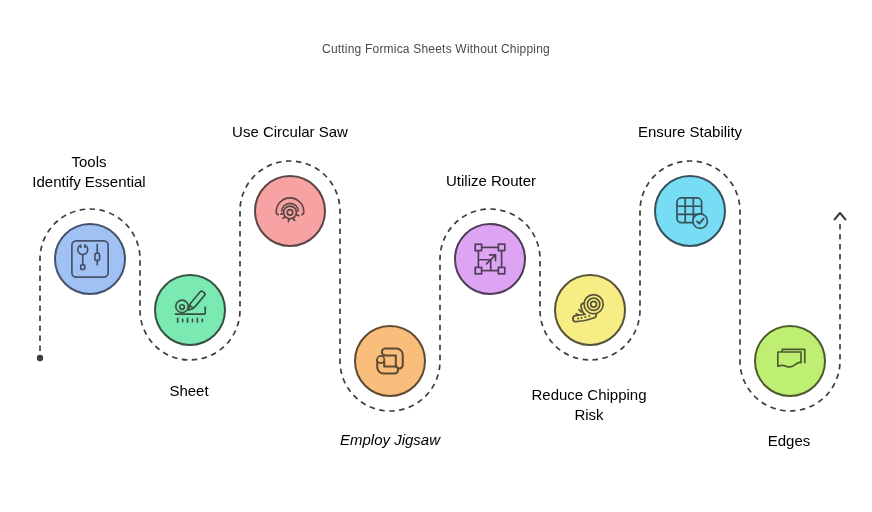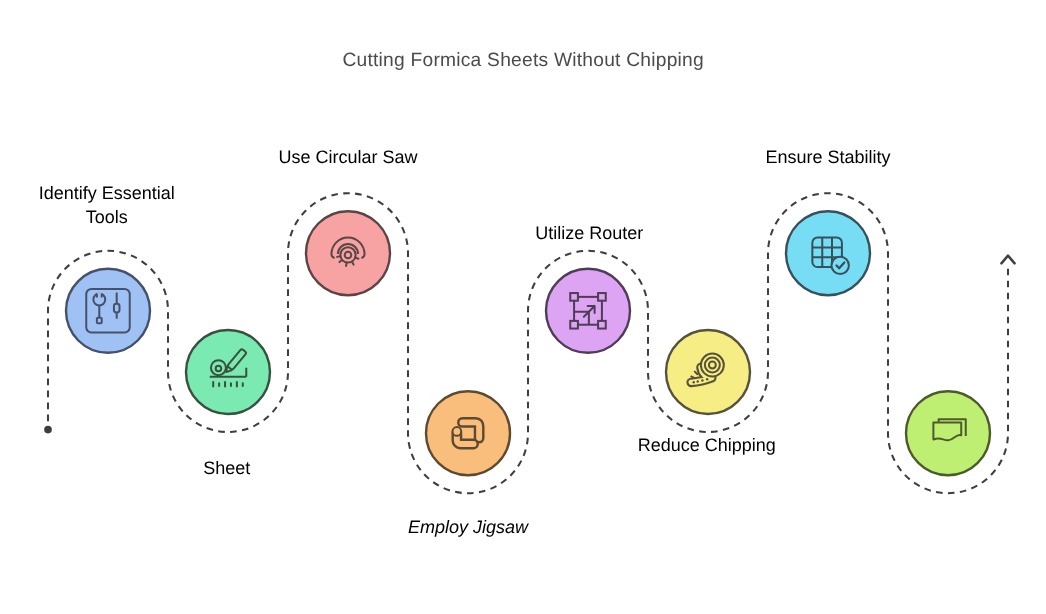--- a/index.html
+++ b/index.html
@@ -2,21 +2,21 @@
 <html><head>
 <meta charset="utf-8">
 <style>
   html,body{margin:0;padding:0;background:#ffffff;}
   .canvas{
     position:relative;width:872px;height:512px;background:#ffffff;
     font-family:"Liberation Sans",sans-serif;overflow:hidden;
   }
   .title{
     position:absolute;left:0;right:0;top:42px;text-align:center;
-    font-size:16px;color:#4b4b4b;letter-spacing:.2px;
+    font-size:12px;color:#4b4b4b;letter-spacing:.2px;
   }
   .flow-svg{position:absolute;left:0;top:0;}
   .label{
     position:absolute;transform:translateX(-50%);text-align:center;
     font-size:15px;line-height:20px;color:#000000;white-space:nowrap;
   }
 </style>
 </head>
 <body>
 
@@ -111,37 +111,39 @@
       <g>
         <circle cx="790" cy="361" r="35" fill="#BFEF72" stroke="#4C5A2C" stroke-width="2"></circle>
         <g transform="translate(761 332) scale(1.45)">
     <path d="M14.6 13.8 V12 h15.6 v9.6" fill="none" stroke="#4C5A2C" stroke-width="1.15" stroke-linejoin="round"></path>
     <path d="M11.6 13.8 H27.6 V21.2 C25 19.8 23.4 23.9 20.1 24.1 C17.1 24.3 16.2 21.9 11.6 23.6 Z" fill="#BFEF72" stroke="#4C5A2C" stroke-width="1.15" stroke-linejoin="round"></path>
         </g>
       </g>
     </svg>
   <div id="labels">
       <div class="label" style="left: 89px; top: 152px;">
+        <div>Tools</div>
         <div>Identify Essential</div>
-        <div>Tools</div>
       </div>
       <div class="label" style="left: 189px; top: 381px;">
         <div>Sheet</div>
       </div>
       <div class="label" style="left: 290px; top: 122px;">
         <div>Use Circular Saw</div>
       </div>
       <div class="label" style="left: 390px; top: 430px; font-style: italic;">
         <div>Employ Jigsaw</div>
       </div>
-      <div class="label" style="left: 491px; top: 171px; margin-top: 14px;">
+      <div class="label" style="left: 491px; top: 171px;">
         <div>Utilize Router</div>
       </div>
-      <div class="label" style="left: 589px; top: 362px;">
+      <div class="label" style="left: 589px; top: 385px;">
         <div>Reduce Chipping</div>
+        <div>Risk</div>
       </div>
       <div class="label" style="left: 690px; top: 122px; text-align: center;">
         <div>Ensure Stability</div>
       </div>
       <div class="label" style="left: 789px; top: 431px;">
+        <div>Edges</div>
       </div>
     </div>
 </div>
 
 </body></html>

